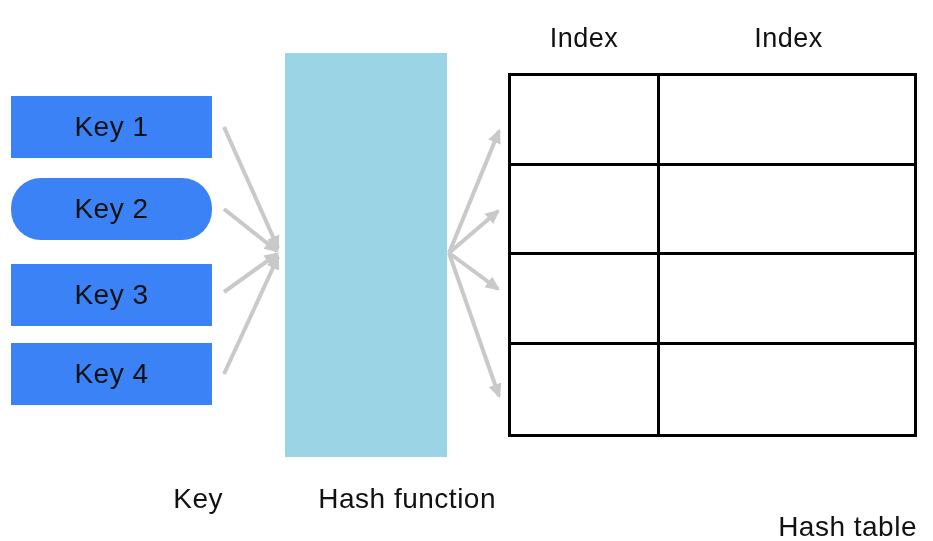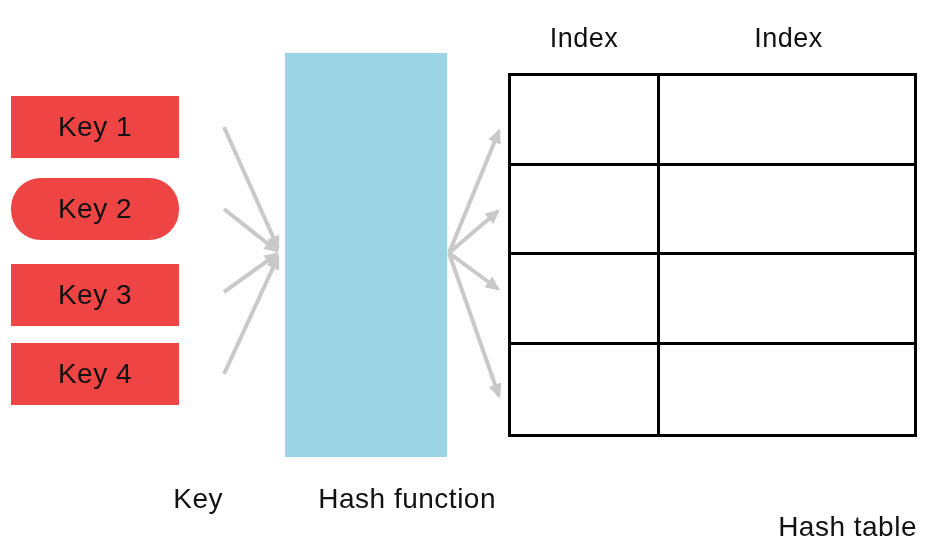--- a/index.html
+++ b/index.html
@@ -14,23 +14,23 @@
   }
   .arrow-layer {
     position: absolute;
     left: 0; top: 0;
     width: 933px; height: 541px;
     z-index: 1;
   }
   .key-box {
     position: absolute;
     left: 11px;
-    width: 168px;
+    width: 201px;
     height: 62px;
-    background: #ef4444;
+    background: #3b82f6;
     display: flex;
     align-items: center;
     justify-content: center;
     font-size: 28px;
     letter-spacing: 0.5px;
     z-index: 2;
   }
   .key-box-1 { top: 96px; }
   .key-box-2 { top: 178px; border-radius: 30px; }
   .key-box-3 { top: 264px; }

